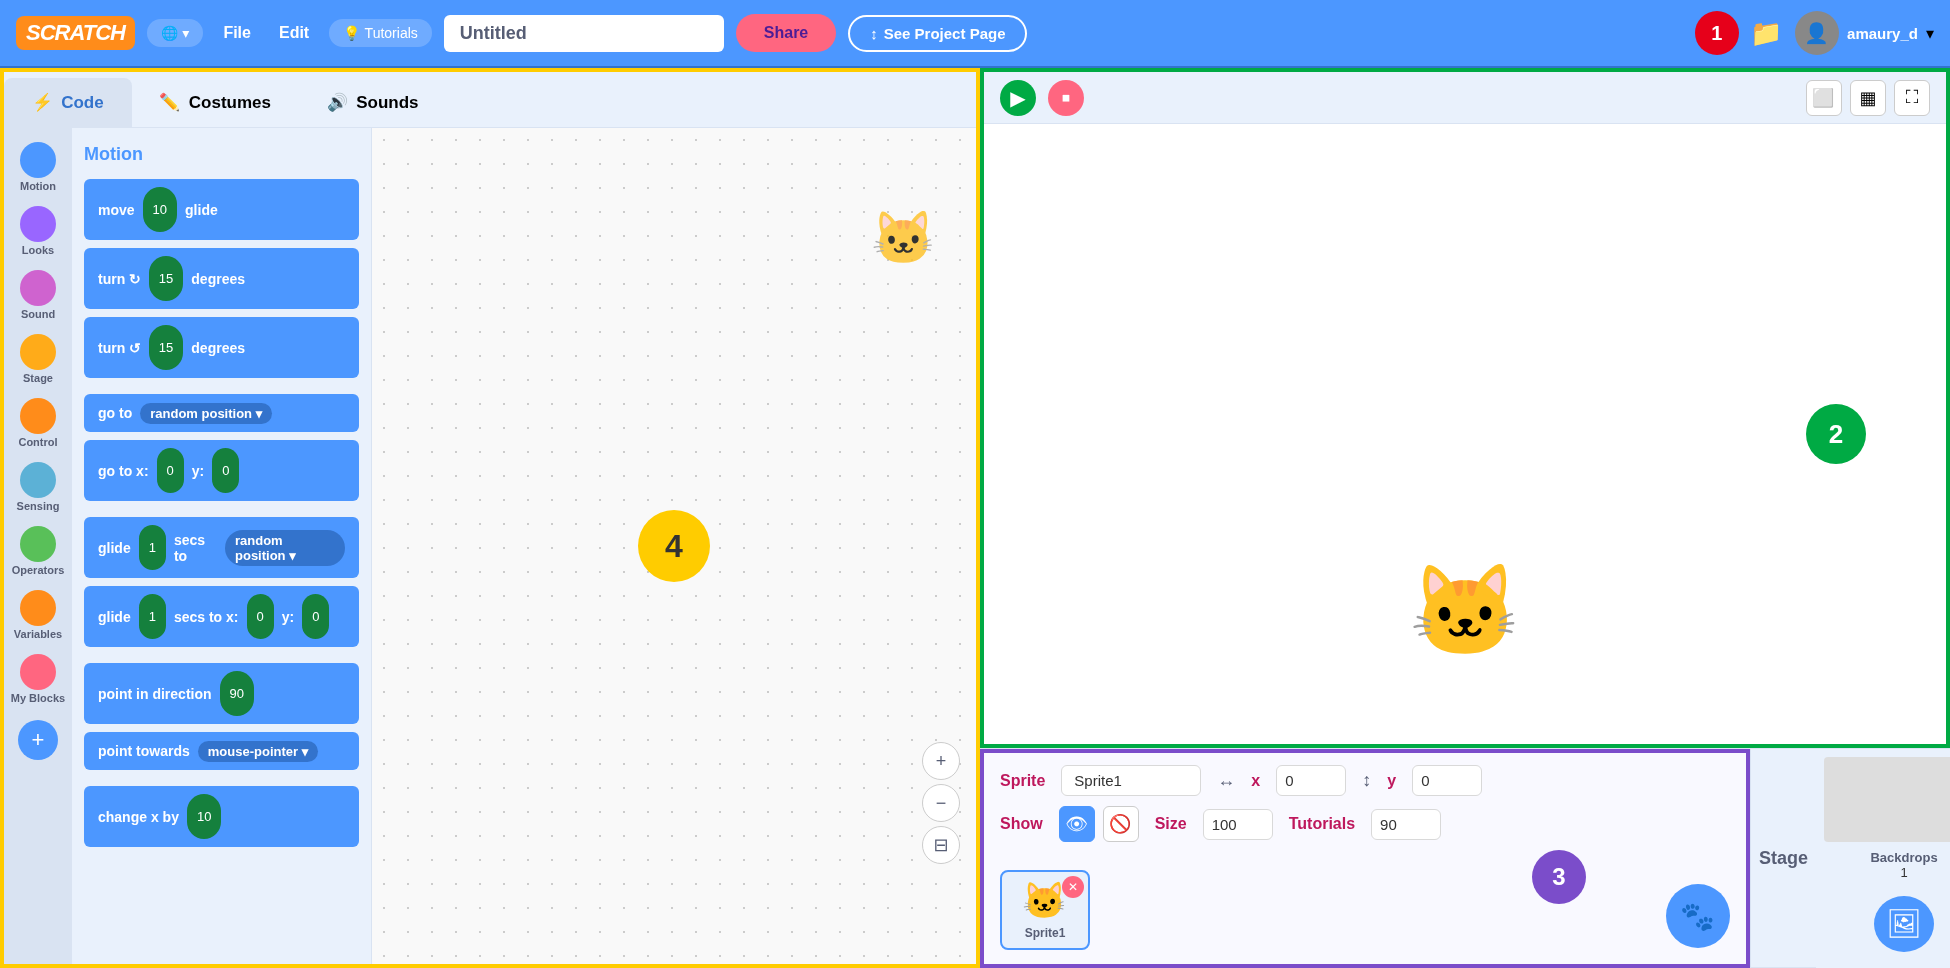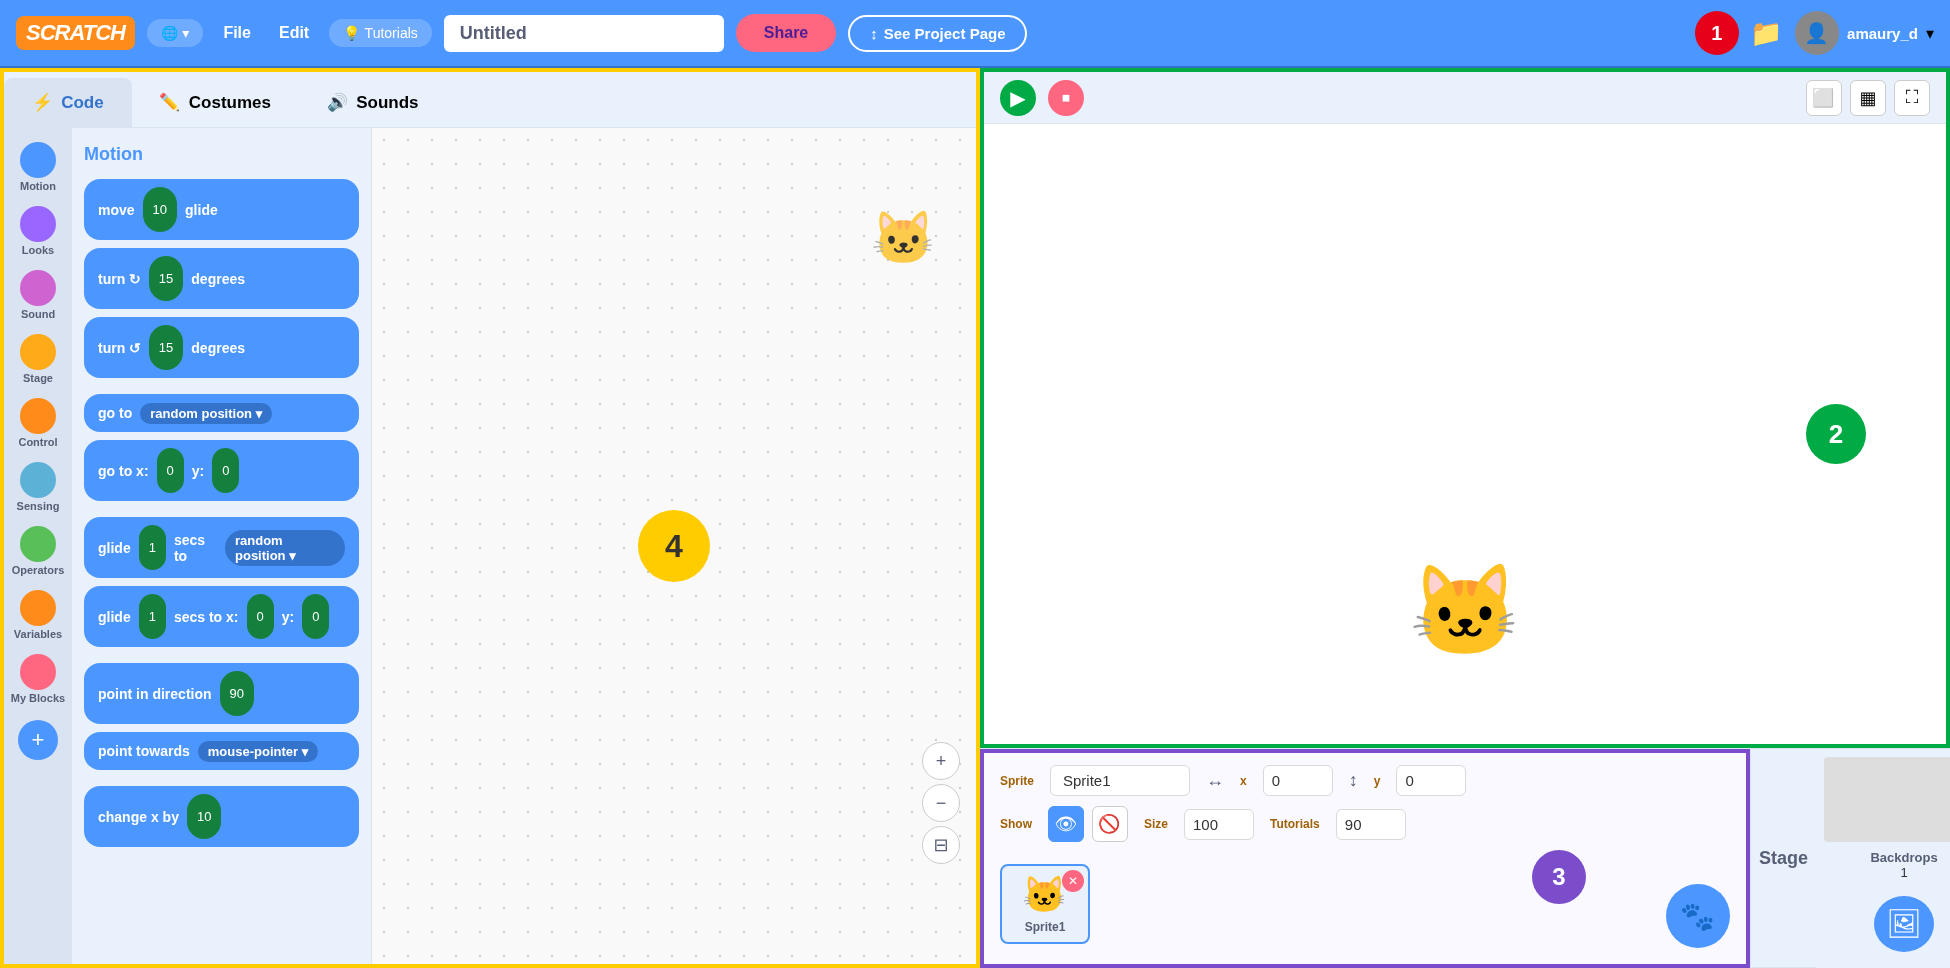--- a/index.html
+++ b/index.html
@@ -116,21 +116,21 @@
     
     #blocks-panel {
       width: 300px; background: #e9f1fc; padding: 16px 12px;
       overflow-y: auto; border-right: 1px solid #d9e3f2;
     }
     .category-title {
       font-size: 18px; font-weight: 700; color: #4c97ff; margin-bottom: 14px;
     }
     .block {
       display: flex; align-items: center; gap: 8px;
-      background: #4c97ff; color: white; border-radius: 16px;
+      background: #4c97ff; color: white; border-radius: 6px;
       padding: 8px 14px; margin-bottom: 8px; cursor: grab;
       font-size: 14px; font-weight: 600; min-height: 38px;
     }
     .block-pill {
       background: #15803d; border-radius: 20px; padding: 15px 10px;
       font-size: 13px; font-weight: 400; color: white;
       display: inline-flex; align-items: center;
     }
     .block-dropdown {
       background: #3373cc; border-radius: 20px; padding: 3px 10px;
@@ -213,21 +213,21 @@
       display: flex; align-items: center; justify-content: center;
       font-size: 26px; font-weight: 900; color: white;
     }
     #cat-stage {
       position: absolute; bottom: 80px; left: 50%; transform: translateX(-50%);
       font-size: 90px;
     }
     #sprite-info-row {
       display: flex; align-items: center; gap: 16px; margin-bottom: 12px;
     }
-    .info-label { font-size: 12px; color: #a16207; font-weight: 600; }
+    .info-label { font-size: 16px; color: #be185d; font-weight: 600; }
     .info-input {
       background: white; border: 1px solid #d9d9d9; border-radius: 6px;
       padding: 6px 12px; font-size: 15px; color: #333; width: 140px;
     }
     .info-input-sm {
       background: white; border: 1px solid #d9d9d9; border-radius: 6px;
       padding: 6px 8px; font-size: 15px; color: #333; width: 70px;
     }
     .arrow-icon { font-size: 18px; color: #575e75; }
     #sprite-row2 {
@@ -512,21 +512,21 @@
           <span class="info-label">Sprite</span>
           <input type="text" class="info-input" value="Sprite1" style="">
           <span class="arrow-icon">↔</span>
           <span class="info-label">x</span>
           <input type="text" class="info-input-sm" value="0" style="">
           <span class="arrow-icon">↕</span>
           <span class="info-label">y</span>
           <input type="text" class="info-input-sm" value="0" style="">
         </div>
 
-        <div id="sprite-row2" style="display:flex;align-items:center;margin-bottom:10px;">
+        <div id="sprite-row2" style="display:flex;align-items:center;margin-bottom:16px;">
           <span class="info-label">Show</span>
           <div id="show-btns">
             <div class="show-btn active">👁</div>
             <div class="show-btn">🚫</div>
           </div>
           <span class="info-label">Size</span>
           <input type="text" class="info-input-sm" value="100" style="">
           <span class="info-label">Tutorials</span>
           <input type="text" class="info-input-sm" value="90" style="">
         </div>

